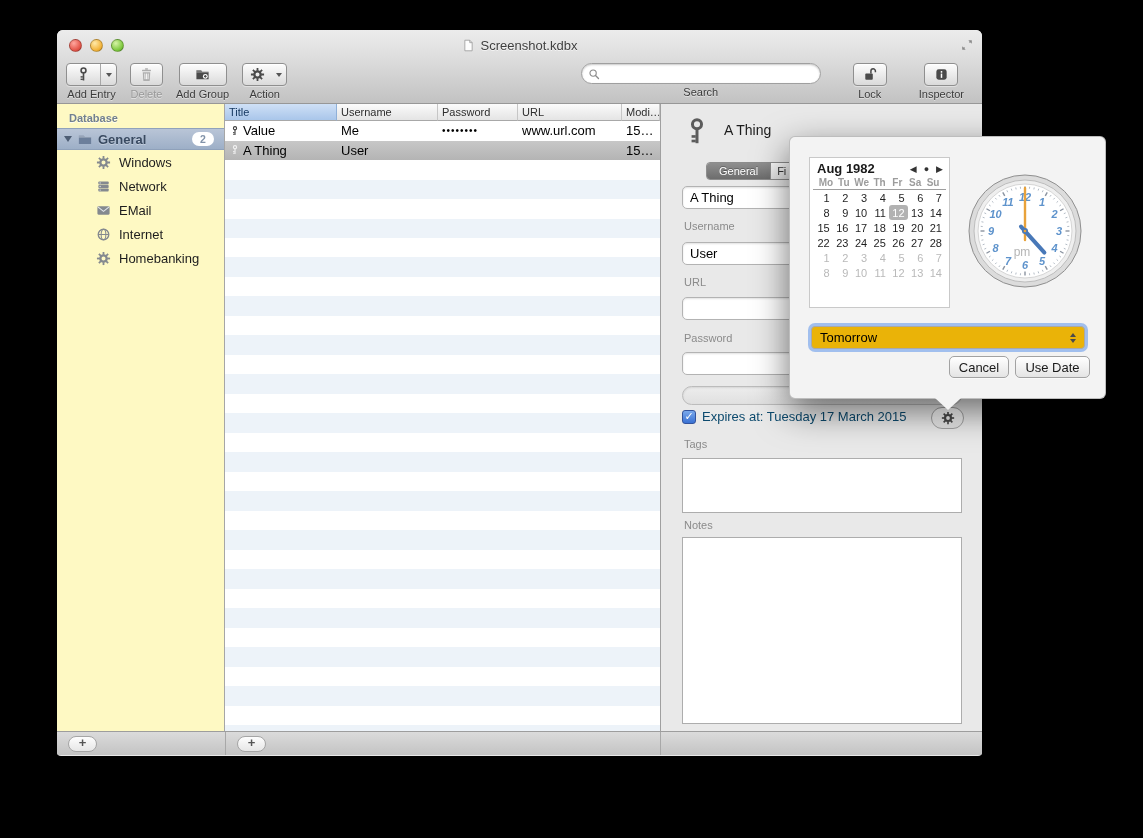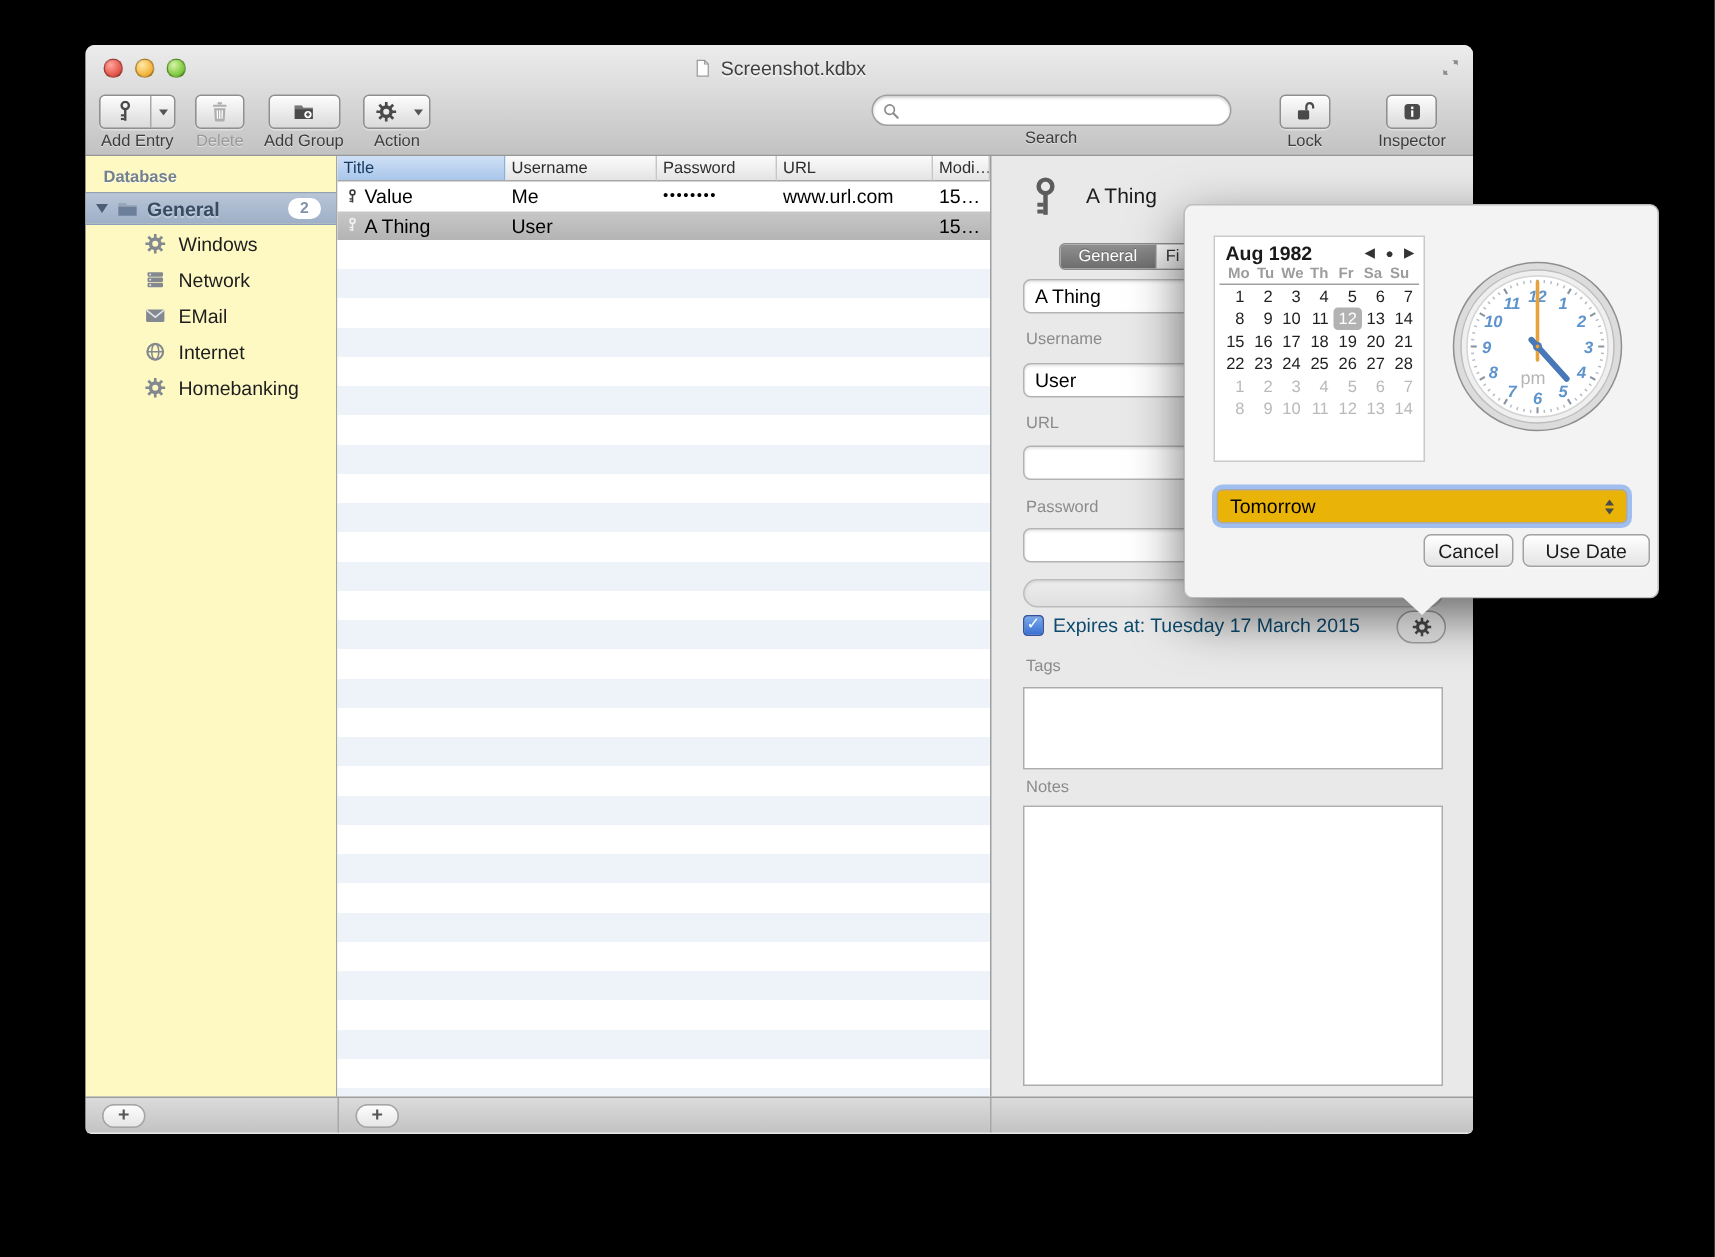--- a/index.html
+++ b/index.html
@@ -124,21 +124,21 @@
             border:1px solid #a9a9a9; border-radius:4px; box-shadow:0 0 0 3px rgba(107,156,235,.6);
             display:flex; align-items:center; font-size:13px; color:#000; padding:0 8px; }
   .stepper { margin-left:auto; display:flex; flex-direction:column; gap:2px; align-items:center; }
   .stepper i { width:0; height:0; border-left:3.5px solid transparent; border-right:3.5px solid transparent; }
   .stepper .up { border-bottom:4px solid #4a4a4a; }
   .stepper .down { border-top:4px solid #4a4a4a; }
   .pop-btn { position:absolute; top:219px; height:22px; border:1px solid #a2a2a2; border-radius:5px;
              background:linear-gradient(#fff,#e4e4e4); font-size:13px; color:#1a1a1a; font-family:inherit;
              display:flex; align-items:center; justify-content:center; box-shadow:0 1px 0 rgba(255,255,255,.5); }
   .btn-cancel { left:159px; width:60px; }
-  .btn-usedate { left:225px; width:85px; }
+  .btn-usedate { left:225px; width:75px; }
 </style>
 </head>
 <body>
 
 <svg width="0" height="0" style="position:absolute">
   <defs>
     <symbol id="i-key" viewBox="0 0 16 16">
       <circle cx="8" cy="3.6" r="2.6" fill="none" stroke="currentColor" stroke-width="1.7"></circle>
       <rect x="7.15" y="6" width="1.7" height="8.4" fill="currentColor"></rect>
       <rect x="4.9" y="9.8" width="2.4" height="1.5" fill="currentColor"></rect>

